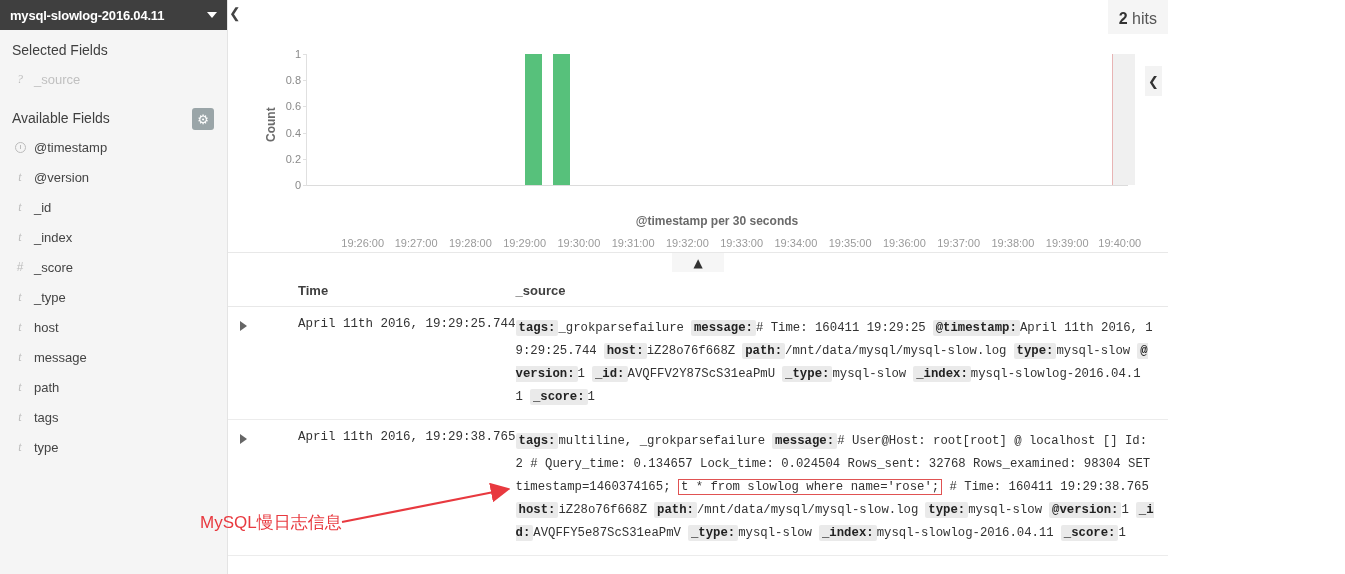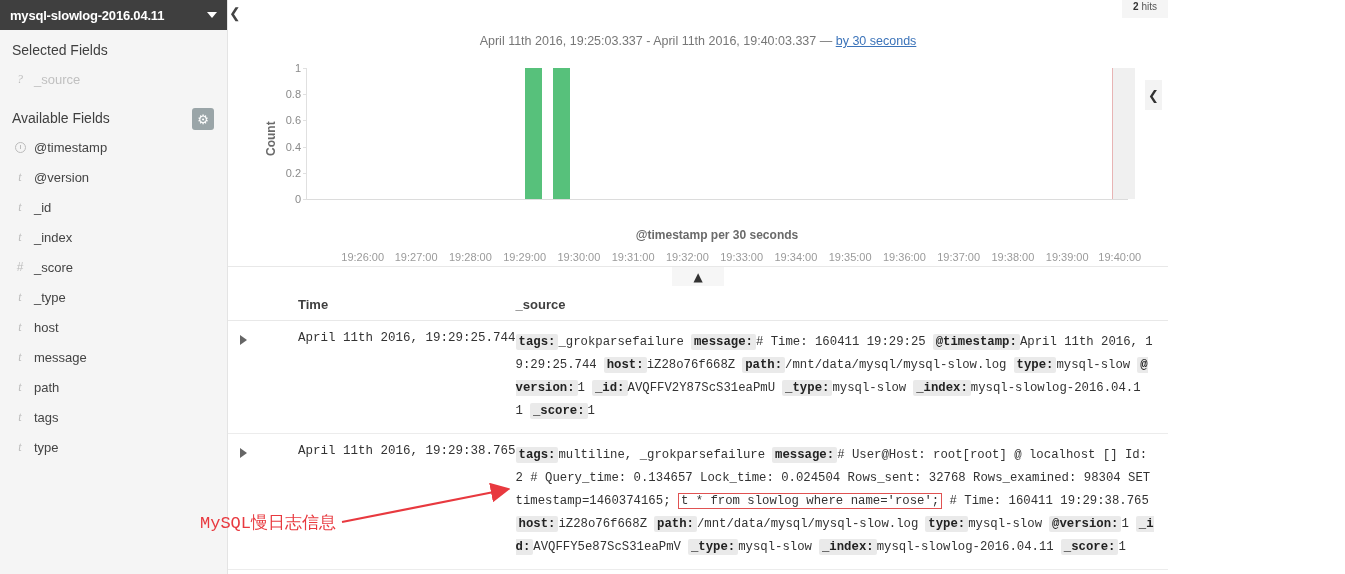--- a/index.html
+++ b/index.html
@@ -83,22 +83,22 @@
     width: 14px; font-size: 14px; color: #444;
     cursor: pointer; z-index: 6; line-height: 1;
     font-family: "DejaVu Sans", sans-serif;
   }
 
   
   .main { flex: 1; position: relative; height: 574px; background: #fff; }
   .hits-badge {
     position: absolute; right: 0; top: 0;
     background: #f5f5f5;
-    padding: 1px 11px 6px 11px;
-    font-size: 10px; color: #555;
+    padding: 10px 11px 6px 11px;
+    font-size: 16px; color: #555;
   }
   .hits-badge b { color: #333; }
 
   .chart-wrap { padding-top: 34px; }
   .chart-title {
     text-align: center; font-size: 12.5px; color: #777;
   }
   .chart-title a { color: #3b73b9; text-decoration: underline; }
 
   .chart-area {
@@ -194,21 +194,21 @@
     background: #eaeaea; color: #222; font-weight: bold;
     padding: 1px 3px; border-radius: 2px; margin-right: 0;
   }
   .fv { margin-right: 7px; text-align: center; }
   .hl-box { border: 1px solid #e05252; padding: 0 2px; }
 
   
   .anno-text {
     position: absolute; left: 200px; top: 511px;
     color: #e8393f; font-size: 17px;
-    font-family: Liberation Mono, monospace;
+    font-family: Liberation Sans, sans-serif;
     white-space: nowrap;
   }
   .anno-arrow { position: absolute; left: 338px; top: 478px; pointer-events: none; }
 </style>
 </head>
 <body>
 
 <div class="app">
 
   <div class="sidebar">
@@ -277,23 +277,20 @@
   <div class="collapse-sidebar">❮</div>
 
   <div class="main">
 
     <div class="hits-badge">
       <b>2</b>
       <span>hits</span>
     </div>
 
     <div class="chart-wrap">
-      <div class="chart-title">
-        <span>April 11th 2016, 19:25:03.337 - April 11th 2016, 19:40:03.337 — </span><a href="#">by 30 seconds</a>
-      </div>
 
       <div class="chart-area">
         <div class="ylabel">Count</div>
 
         <div class="plot">
 
           <div class="ytick" style="top:100%">0</div>
           <div class="ytick" style="top:80%">0.2</div>
           <div class="ytick" style="top:60%">0.4</div>
           <div class="ytick" style="top:40%">0.6</div>

